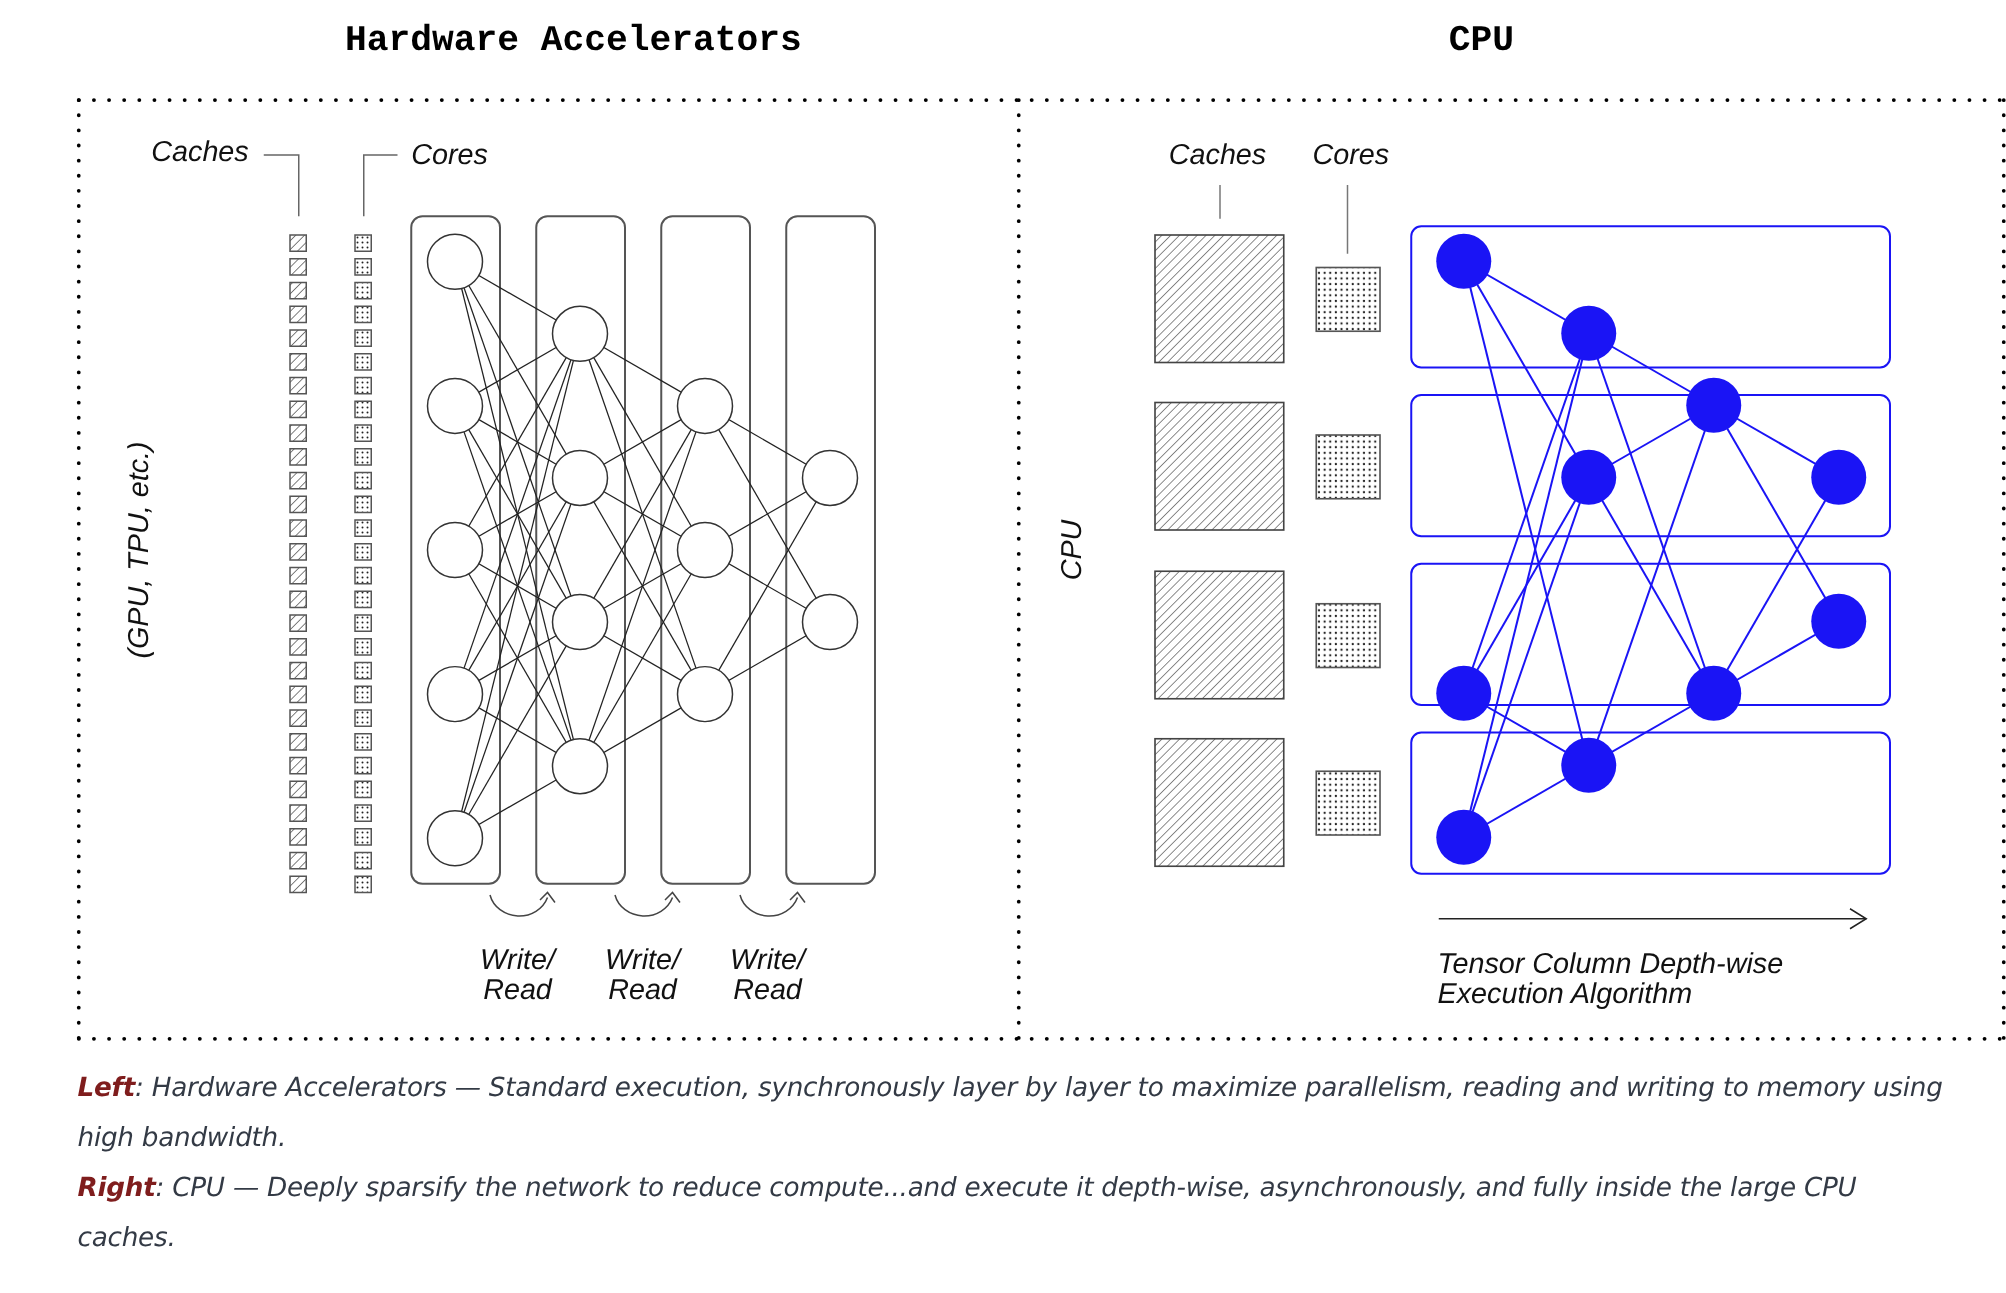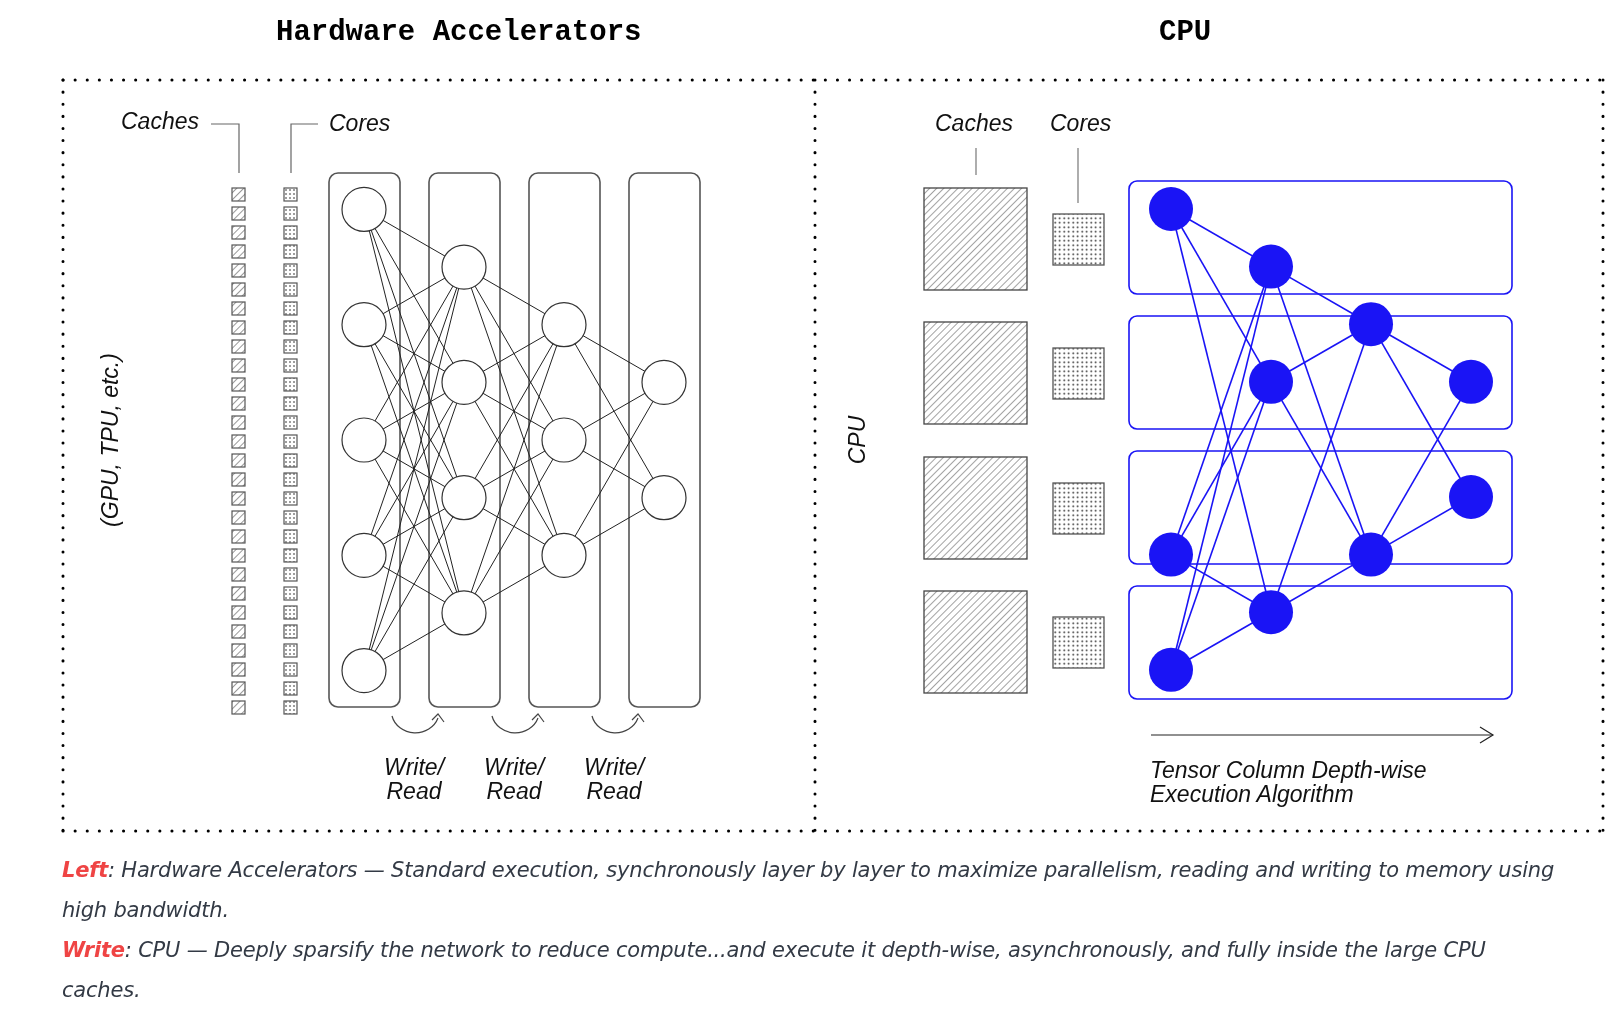--- a/index.html
+++ b/index.html
@@ -1,20 +1,20 @@
 <!DOCTYPE html>
 <html><head>
 <meta charset="utf-8">
 <style>
   html, body { margin: 0; padding: 0; background: #ffffff; }
   body { width: 1605px; height: 1034px; position: relative; overflow: hidden; font-family: "Liberation Sans", sans-serif; }
   .title { position: absolute; top: 16px; font-family: Liberation Mono, monospace; font-weight: bold; font-size: 29px; color: #000; }
   #diagram { position: absolute; left: 0; top: 0; }
   .caption { position: absolute; left: 62px; width: 1500px; font-family: "DejaVu Sans", sans-serif; font-style: italic; font-size: 21px; line-height: 40px; color: #333a45; letter-spacing: -0.2px; }
-  .caption b { font-weight: bold; color: #ef4444; }
+  .caption b { font-weight: bold; color: #7f1d1d; }
   .svg-label { font-family: "Liberation Sans", sans-serif; font-style: italic; font-size: 23px; fill: #111; }
 </style>
 </head>
 <body>
 
 <div class="title" style="left:276px;">Hardware Accelerators</div>
 <div class="title" style="left:1159px;">CPU</div>
 
 <svg id="diagram" width="1605" height="850" viewBox="0 0 1605 850" xmlns="http://www.w3.org/2000/svg">
   <defs>
@@ -248,14 +248,14 @@
     </g>
     <text class="svg-label" x="1150" y="778">Tensor Column Depth-wise</text>
     <text class="svg-label" x="1150" y="802">Execution Algorithm</text>
   </g>
 </svg>
 
 <div class="caption" style="top:850px;">
   <b>Left</b><span>: Hardware Accelerators — Standard execution, synchronously layer by layer to maximize parallelism, reading and writing to memory using high bandwidth.</span>
 </div>
 <div class="caption" style="top:930px;">
-  <b>Write</b><span>: CPU — Deeply sparsify the network to reduce compute...and execute it depth-wise, asynchronously, and fully inside the large CPU caches.</span>
+  <b>Right</b><span>: CPU — Deeply sparsify the network to reduce compute...and execute it depth-wise, asynchronously, and fully inside the large CPU caches.</span>
 </div>
 
 </body></html>

